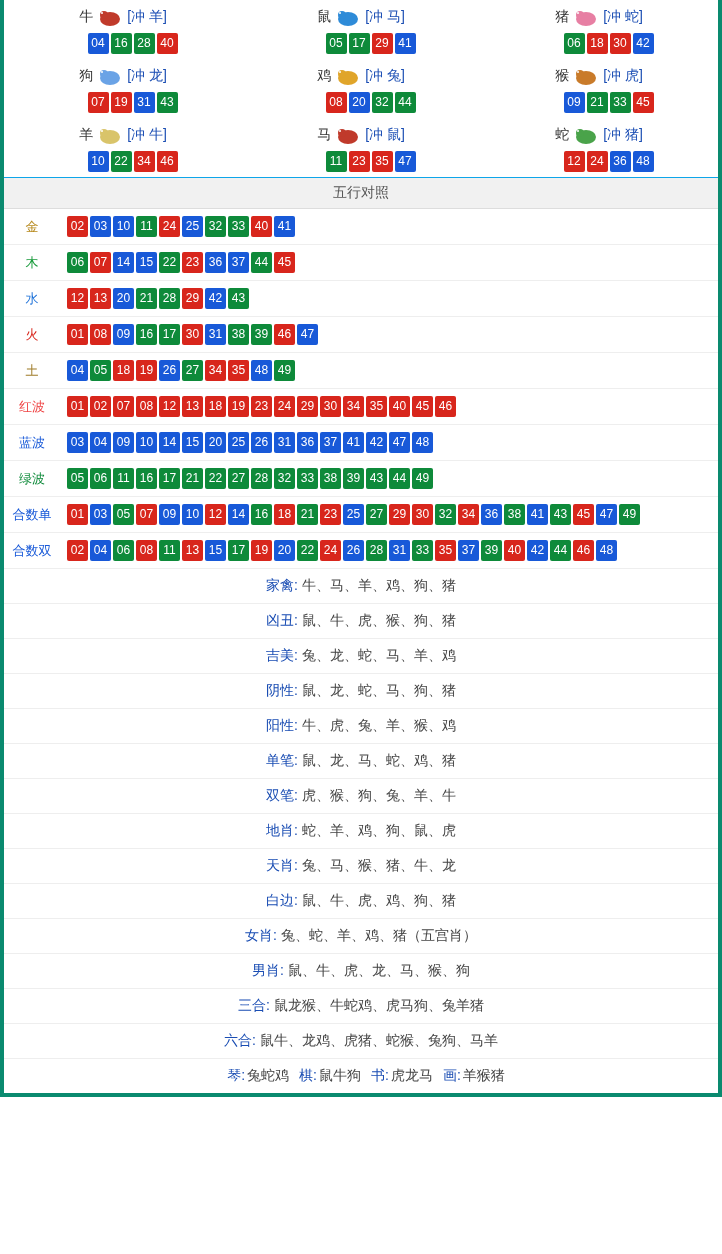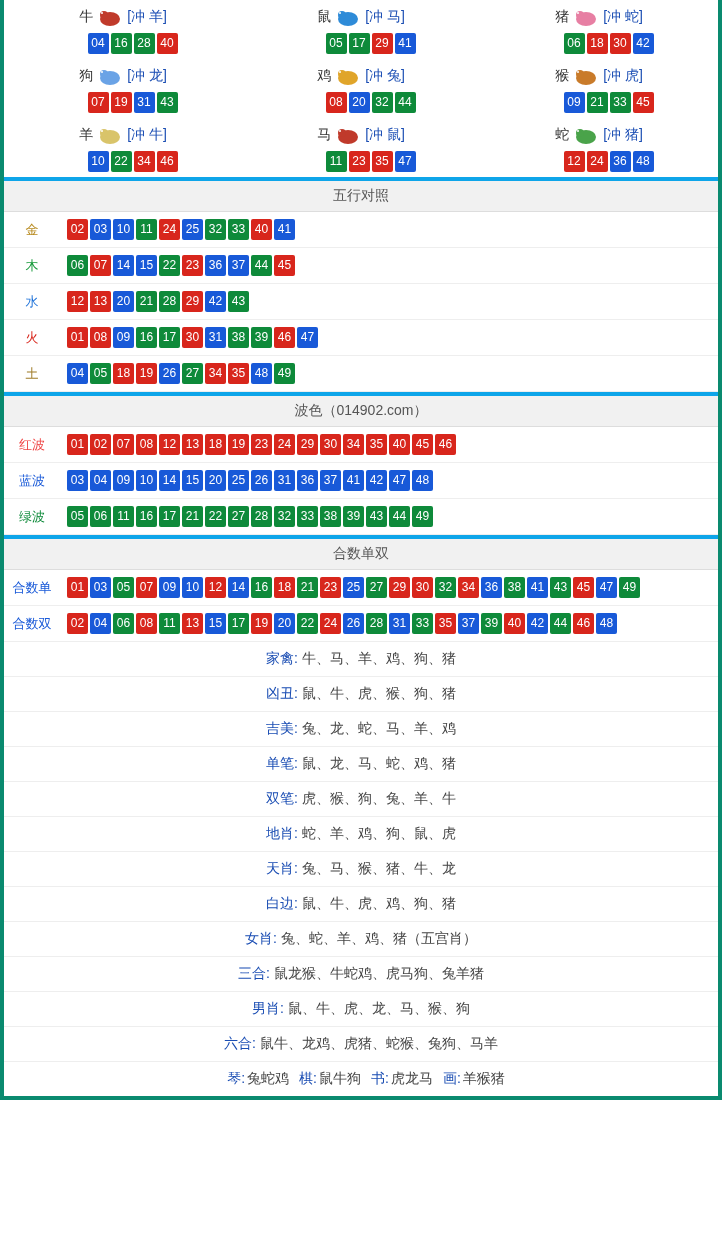--- a/index.html
+++ b/index.html
@@ -9,21 +9,21 @@
   .zcell { text-align: center; padding: 6px 0 4px; }
   .zhead { display: flex; align-items: center; justify-content: center; gap: 2px; font-size: 14px; }
   .zhead .zname { color: #333; }
   .zhead .zconf { color: #1a4db3; }
   .zicon { width: 30px; height: 22px; display: inline-block; }
   .balls { margin-top: 4px; margin-left: 19px; }
   .ball { display: inline-block; width: 21px; height: 21px; line-height: 21px; text-align: center; color: #fff; font-size: 12px; margin: 1px 1px; border-radius: 2px; }
   .c-red { background: #d8261c; }
   .c-blue { background: #1859d8; }
   .c-green { background: #0e8a3a; }
-  .section-head { background: #f1f1f1; border-top: 4px solid #0ea5e9; border-bottom: 1px solid #ddd; text-align: center; padding: 6px 0; font-size: 14px; color: #555; }
+  .section-head { background: #f1f1f1; border-top: 1px solid #0ea5e9; border-bottom: 1px solid #ddd; text-align: center; padding: 6px 0; font-size: 14px; color: #555; }
   table { width: 100%; border-collapse: collapse; }
   td { border-bottom: 1px solid #eee; padding: 6px 6px; vertical-align: middle; font-size: 13px; }
   td.label { width: 56px; text-align: center; }
   .lbl-gold { color: #b78a1e; }
   .lbl-wood { color: #1a9b3d; }
   .lbl-water { color: #1a6fd8; }
   .lbl-fire { color: #d8261c; }
   .lbl-earth { color: #a07d2b; }
   .lbl-red { color: #ef4444; }
   .lbl-blue { color: #1859d8; }
@@ -169,39 +169,37 @@
          <td class="label lbl-fire">火</td>
          <td><span class="ball c-red">01</span><span class="ball c-red">08</span><span class="ball c-blue">09</span><span class="ball c-green">16</span><span class="ball c-green">17</span><span class="ball c-red">30</span><span class="ball c-blue">31</span><span class="ball c-green">38</span><span class="ball c-green">39</span><span class="ball c-red">46</span><span class="ball c-blue">47</span></td>
        </tr>
         <tr>
          <td class="label lbl-earth">土</td>
          <td><span class="ball c-blue">04</span><span class="ball c-green">05</span><span class="ball c-red">18</span><span class="ball c-red">19</span><span class="ball c-blue">26</span><span class="ball c-green">27</span><span class="ball c-red">34</span><span class="ball c-red">35</span><span class="ball c-blue">48</span><span class="ball c-green">49</span></td>
        </tr>
       </tbody>
     </table>
 
-  <div class="section-head">波色（014902.com）</div>
   <table>
       <tbody id="bose-body">
         <tr>
          <td class="label lbl-red">红波</td>
          <td><span class="ball c-red">01</span><span class="ball c-red">02</span><span class="ball c-red">07</span><span class="ball c-red">08</span><span class="ball c-red">12</span><span class="ball c-red">13</span><span class="ball c-red">18</span><span class="ball c-red">19</span><span class="ball c-red">23</span><span class="ball c-red">24</span><span class="ball c-red">29</span><span class="ball c-red">30</span><span class="ball c-red">34</span><span class="ball c-red">35</span><span class="ball c-red">40</span><span class="ball c-red">45</span><span class="ball c-red">46</span></td>
        </tr>
         <tr>
          <td class="label lbl-blue">蓝波</td>
          <td><span class="ball c-blue">03</span><span class="ball c-blue">04</span><span class="ball c-blue">09</span><span class="ball c-blue">10</span><span class="ball c-blue">14</span><span class="ball c-blue">15</span><span class="ball c-blue">20</span><span class="ball c-blue">25</span><span class="ball c-blue">26</span><span class="ball c-blue">31</span><span class="ball c-blue">36</span><span class="ball c-blue">37</span><span class="ball c-blue">41</span><span class="ball c-blue">42</span><span class="ball c-blue">47</span><span class="ball c-blue">48</span></td>
        </tr>
         <tr>
          <td class="label lbl-green">绿波</td>
          <td><span class="ball c-green">05</span><span class="ball c-green">06</span><span class="ball c-green">11</span><span class="ball c-green">16</span><span class="ball c-green">17</span><span class="ball c-green">21</span><span class="ball c-green">22</span><span class="ball c-green">27</span><span class="ball c-green">28</span><span class="ball c-green">32</span><span class="ball c-green">33</span><span class="ball c-green">38</span><span class="ball c-green">39</span><span class="ball c-green">43</span><span class="ball c-green">44</span><span class="ball c-green">49</span></td>
        </tr>
       </tbody>
     </table>
 
-  <div class="section-head">合数单双</div>
   <table>
       <tbody id="heshu-body">
         <tr>
          <td class="label lbl-blue">合数单</td>
          <td><span class="ball c-red">01</span><span class="ball c-blue">03</span><span class="ball c-green">05</span><span class="ball c-red">07</span><span class="ball c-blue">09</span><span class="ball c-blue">10</span><span class="ball c-red">12</span><span class="ball c-blue">14</span><span class="ball c-green">16</span><span class="ball c-red">18</span><span class="ball c-green">21</span><span class="ball c-red">23</span><span class="ball c-blue">25</span><span class="ball c-green">27</span><span class="ball c-red">29</span><span class="ball c-red">30</span><span class="ball c-green">32</span><span class="ball c-red">34</span><span class="ball c-blue">36</span><span class="ball c-green">38</span><span class="ball c-blue">41</span><span class="ball c-green">43</span><span class="ball c-red">45</span><span class="ball c-blue">47</span><span class="ball c-green">49</span></td>
        </tr>
         <tr>
          <td class="label lbl-blue">合数双</td>
          <td><span class="ball c-red">02</span><span class="ball c-blue">04</span><span class="ball c-green">06</span><span class="ball c-red">08</span><span class="ball c-green">11</span><span class="ball c-red">13</span><span class="ball c-blue">15</span><span class="ball c-green">17</span><span class="ball c-red">19</span><span class="ball c-blue">20</span><span class="ball c-green">22</span><span class="ball c-red">24</span><span class="ball c-blue">26</span><span class="ball c-green">28</span><span class="ball c-blue">31</span><span class="ball c-green">33</span><span class="ball c-red">35</span><span class="ball c-blue">37</span><span class="ball c-green">39</span><span class="ball c-red">40</span><span class="ball c-blue">42</span><span class="ball c-green">44</span><span class="ball c-red">46</span><span class="ball c-blue">48</span></td>
        </tr>
@@ -212,41 +210,47 @@
       <div class="attr-row">
        <span class="attr-key">家禽:</span><span class="attr-val"> 牛、马、羊、鸡、狗、猪</span>
      </div>
       <div class="attr-row">
        <span class="attr-key">凶丑:</span><span class="attr-val"> 鼠、牛、虎、猴、狗、猪</span>
      </div>
       <div class="attr-row">
        <span class="attr-key">吉美:</span><span class="attr-val"> 兔、龙、蛇、马、羊、鸡</span>
      </div>
       <div class="attr-row">
+       <span class="attr-key">阴性:</span><span class="attr-val"> 鼠、龙、蛇、马、狗、猪</span>
+     </div>
+      <div class="attr-row">
+       <span class="attr-key">阳性:</span><span class="attr-val"> 牛、虎、兔、羊、猴、鸡</span>
+     </div>
+      <div class="attr-row">
        <span class="attr-key">单笔:</span><span class="attr-val"> 鼠、龙、马、蛇、鸡、猪</span>
      </div>
       <div class="attr-row">
        <span class="attr-key">双笔:</span><span class="attr-val"> 虎、猴、狗、兔、羊、牛</span>
      </div>
       <div class="attr-row">
        <span class="attr-key">地肖:</span><span class="attr-val"> 蛇、羊、鸡、狗、鼠、虎</span>
      </div>
       <div class="attr-row">
        <span class="attr-key">天肖:</span><span class="attr-val"> 兔、马、猴、猪、牛、龙</span>
      </div>
       <div class="attr-row">
        <span class="attr-key">白边:</span><span class="attr-val"> 鼠、牛、虎、鸡、狗、猪</span>
      </div>
       <div class="attr-row">
        <span class="attr-key">女肖:</span><span class="attr-val"> 兔、蛇、羊、鸡、猪（五宫肖）</span>
      </div>
       <div class="attr-row">
+       <span class="attr-key">男肖:</span><span class="attr-val"> 鼠、牛、虎、龙、马、猴、狗</span>
+     </div>
+      <div class="attr-row">
        <span class="attr-key">三合:</span><span class="attr-val"> 鼠龙猴、牛蛇鸡、虎马狗、兔羊猪</span>
-     </div>
-      <div class="attr-row">
-       <span class="attr-key">男肖:</span><span class="attr-val"> 鼠、牛、虎、龙、马、猴、狗</span>
      </div>
       <div class="attr-row">
        <span class="attr-key">六合:</span><span class="attr-val"> 鼠牛、龙鸡、虎猪、蛇猴、兔狗、马羊</span>
      </div>
     </div>
   <div class="last-row" id="last-row"><span class="seg-key">琴:</span><span class="seg-val">兔蛇鸡</span><span class="seg-key">棋:</span><span class="seg-val">鼠牛狗</span><span class="seg-key">书:</span><span class="seg-val">虎龙马</span><span class="seg-key">画:</span><span class="seg-val">羊猴猪</span></div>
 </div>
 
 </body></html>

